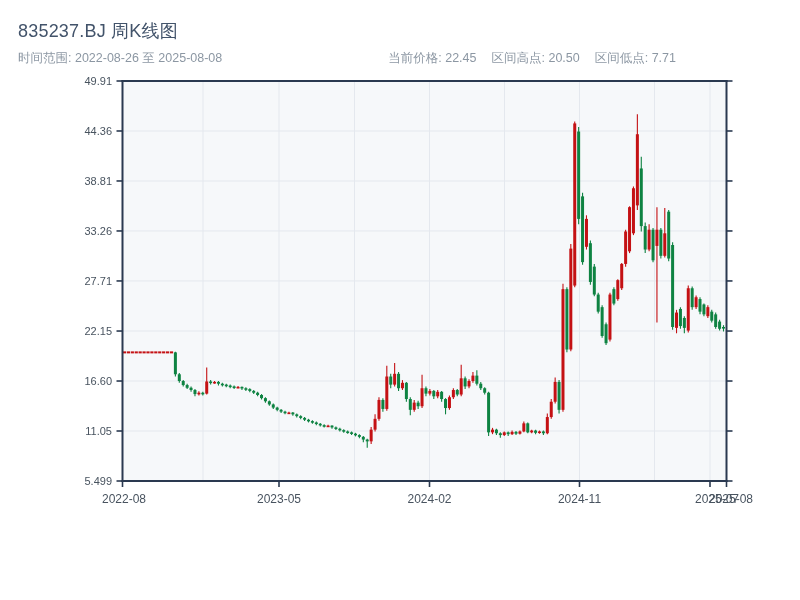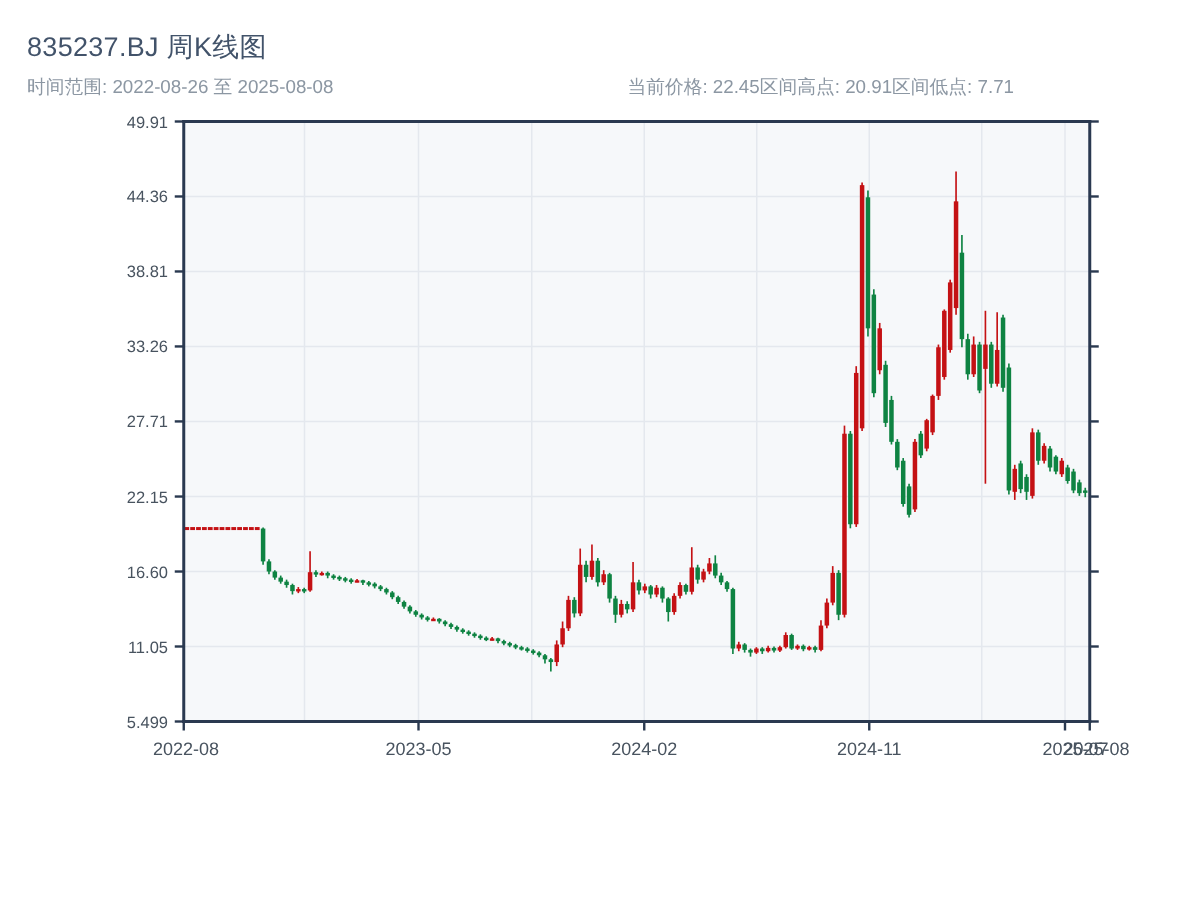--- a/index.html
+++ b/index.html
@@ -1,35 +1,35 @@
 <!DOCTYPE html>
 <html><head>
 <meta charset="utf-8">
 <style>
   html,body{margin:0;padding:0;background:#ffffff;}
   #app{position:relative;width:800px;height:600px;background:#ffffff;overflow:hidden;
        font-family:"Liberation Sans", sans-serif;}
   .title{position:absolute;left:18px;top:19px;font-size:18px;font-weight:500;color:#42536a;letter-spacing:0.2px;}
   .subtitle{position:absolute;left:18px;top:50px;font-size:12.5px;color:#8c97a3;}
-  .stats{position:absolute;right:124px;top:50px;font-size:12.5px;color:#8c97a3;display:flex;white-space:nowrap;}
+  .stats{position:absolute;right:124px;top:50px;font-size:12.5px;color:#8c97a3;display:flex;gap:15px;white-space:nowrap;}
   .stat{display:inline-block;}
   #chart-wrap{position:absolute;left:4px;top:0;width:800px;height:600px;}
   svg{position:absolute;left:0;top:0;}
   .tick-label{font-size:11px;fill:#48535f;}
   .tick-label.x{font-size:12px;}
 </style>
 </head>
 <body>
 
 <div id="app">
   <div class="title">835237.BJ 周K线图</div>
   <div class="subtitle">时间范围: 2022-08-26 至 2025-08-08</div>
   <div class="stats">
     <span class="stat">当前价格: 22.45</span>
-    <span class="stat">区间高点: 20.91</span>
+    <span class="stat">区间高点: 20.50</span>
     <span class="stat">区间低点: 7.71</span>
   </div>
   <div id="chart-wrap">
     <svg id="chart-svg" width="800" height="600" viewBox="0 0 800 600">
         <rect x="118.5" y="81" width="604" height="400" fill="#f6f8fa"></rect>
         <g stroke="#e4e8ee" stroke-width="1">
           <line x1="118.5" y1="81" x2="722.5" y2="81"></line>
           <line x1="118.5" y1="130.9876156807998" x2="722.5" y2="130.9876156807998"></line>
           <line x1="118.5" y1="180.97523136159958" x2="722.5" y2="180.97523136159958"></line>
           <line x1="118.5" y1="230.9628470423994" x2="722.5" y2="230.9628470423994"></line>

